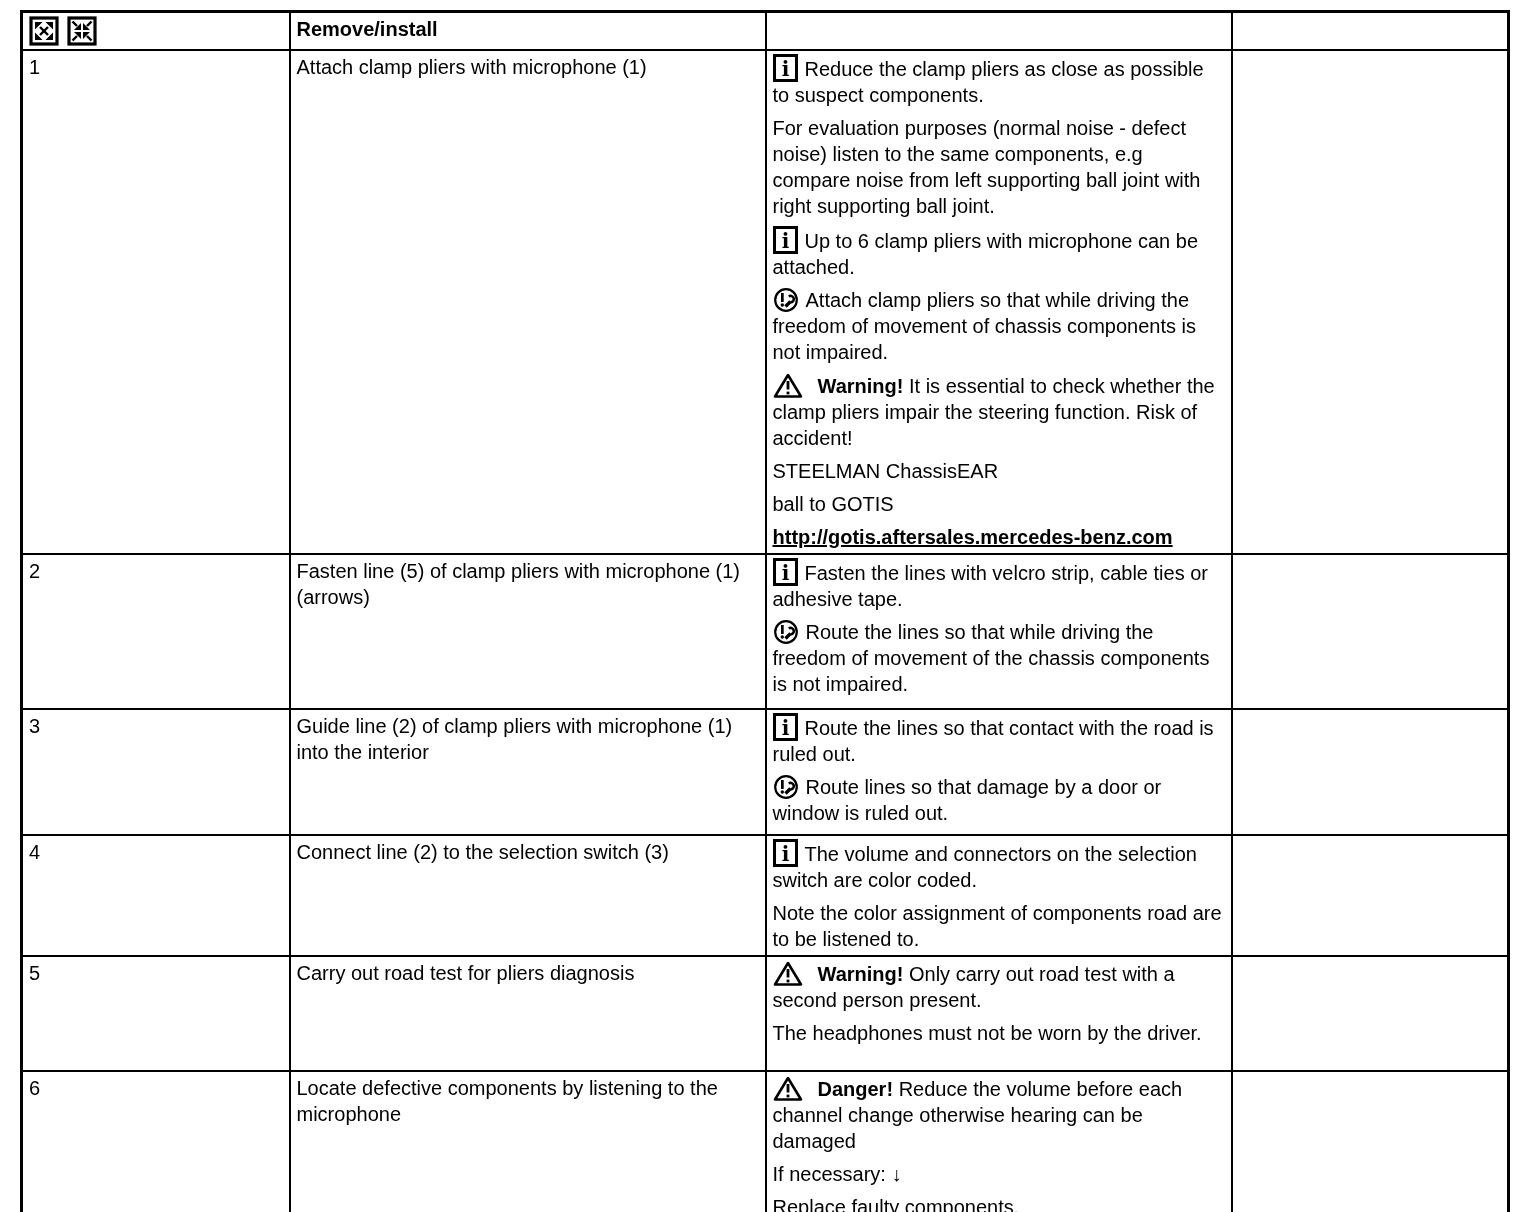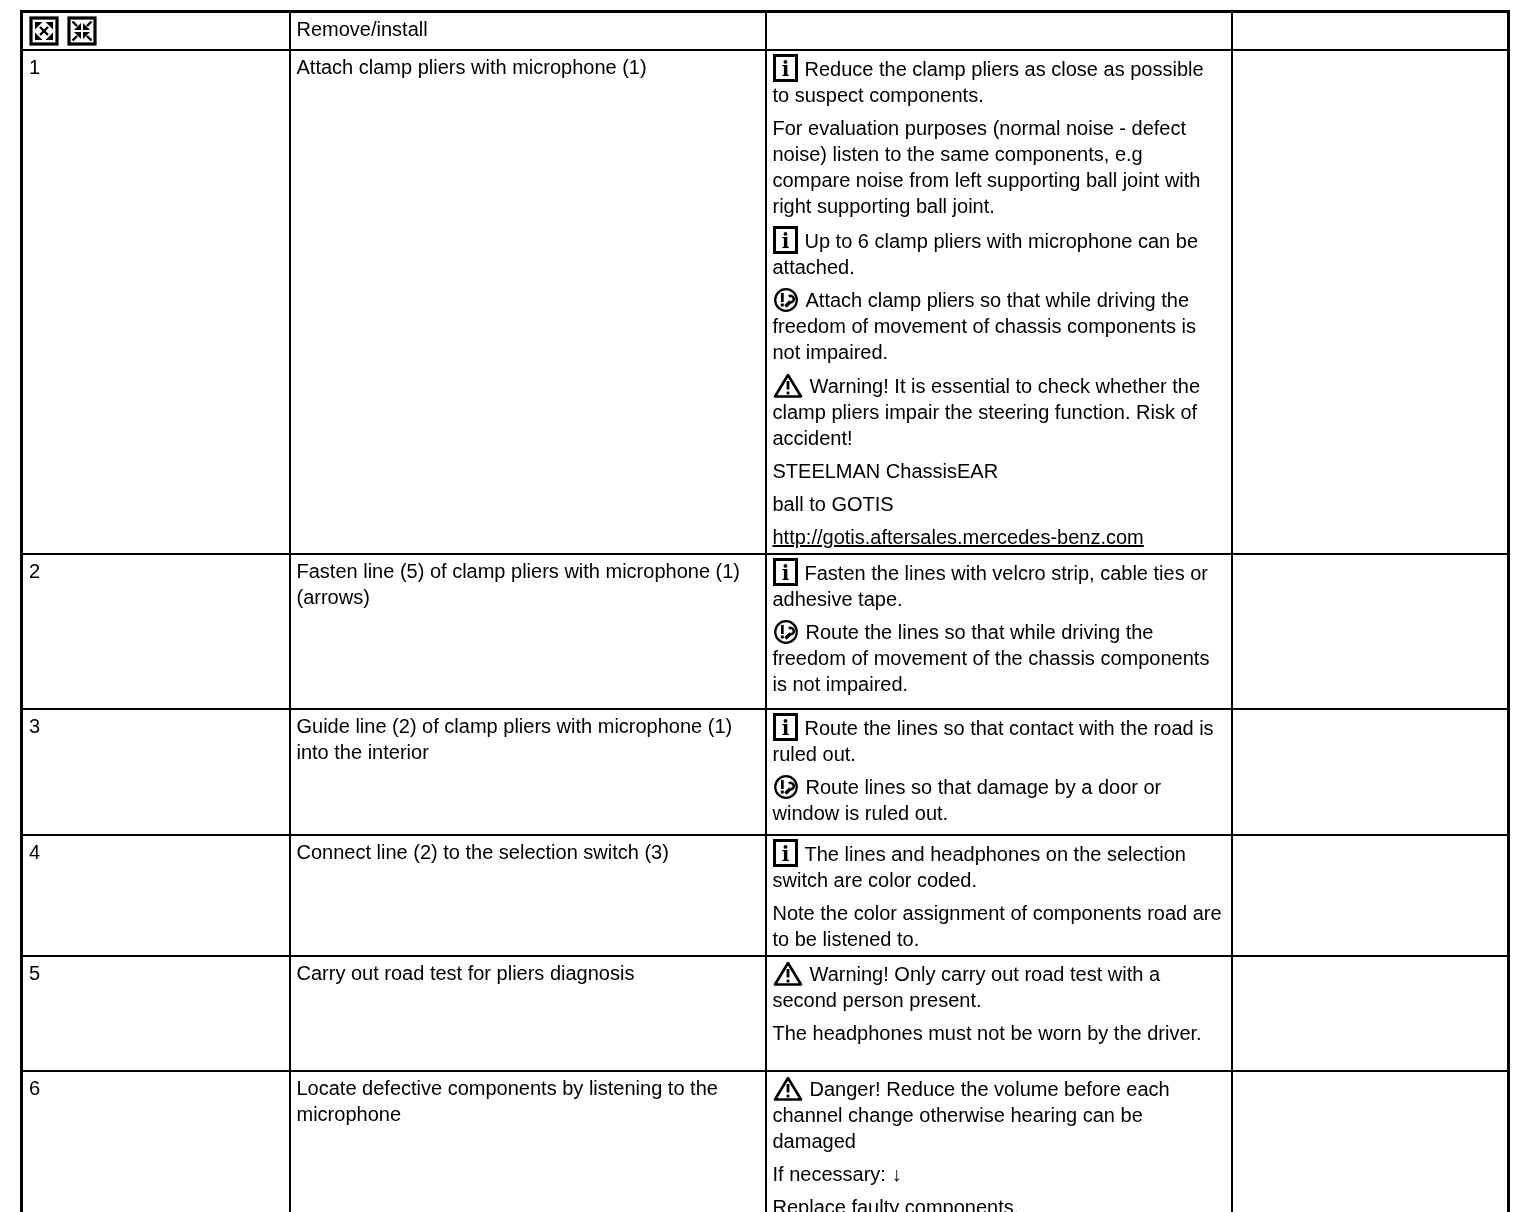--- a/index.html
+++ b/index.html
@@ -25,29 +25,29 @@
     box-sizing:border-box;
     overflow:hidden;
   }
   thead tr{height:36px;}
   tbody tr:nth-child(1){height:491px;}
   tbody tr:nth-child(2){height:155px;}
   tbody tr:nth-child(3){height:126px;}
   tbody tr:nth-child(4){height:113px;}
   tbody tr:nth-child(5){height:115px;}
   tbody tr:nth-child(6){height:146px;}
-  th.hdr-label{font-weight:normal;font-size:20px;margin-left:34px;}
+  th.hdr-label{font-weight:bold;font-size:20px;margin-left:34px;}
   .hdr-icons{display:flex;gap:8px;align-items:center;}
   .hdr-btn{display:inline-block;width:30px;height:30px;cursor:pointer;line-height:0;}
   .note{margin:0 0 7px 0;}
   .note:last-child{margin-bottom:0;}
   .ico{display:inline-block;line-height:0;margin-right:7px;vertical-align:-6px;}
   .ico svg{display:inline-block;}
-  b.kw{font-weight:normal;}
-  .link{text-decoration:underline;cursor:pointer;}
+  b.kw{font-weight:bold;margin-left:8px;}
+  .link{text-decoration:underline;cursor:pointer;font-weight:bold;}
   .step-cell{font-size:20px;}
 </style>
 </head>
 <body>
 
 <div class="page">
   <table class="proc">
     <colgroup>
       <col style="width:268px">
       <col style="width:476px">
@@ -161,21 +161,21 @@
           </td>
           <td></td>
         </tr>
         <tr>
           <td class="step-cell">4</td>
           <td class="task-cell">Connect line (2) to the selection switch (3)</td>
           <td class="notes-cell">
             <p class="note"><span class="ico"><svg width="25" height="28" viewBox="0 0 25 28">
                   <rect x="1.5" y="1.5" width="22" height="25" fill="none" stroke="#000" stroke-width="3"></rect>
                   <text x="12.5" y="21.5" text-anchor="middle" font-family="DejaVu Serif, serif" font-size="20" font-weight="bold" fill="#000">i</text>
-                </svg></span><span>The lines and headphones on the selection switch are color coded.</span></p>
+                </svg></span><span>The volume and connectors on the selection switch are color coded.</span></p>
             <p class="note"><span>Note the color assignment of components road are to be listened to.</span></p>
           </td>
           <td></td>
         </tr>
         <tr>
           <td class="step-cell">5</td>
           <td class="task-cell">Carry out road test for pliers diagnosis</td>
           <td class="notes-cell">
             <p class="note"><span class="ico"><svg width="30" height="27" viewBox="0 0 30 27">
                   <path d="M15 3 L28 24.5 L2 24.5 Z" fill="none" stroke="#000" stroke-width="2.6" stroke-linejoin="round"></path>

